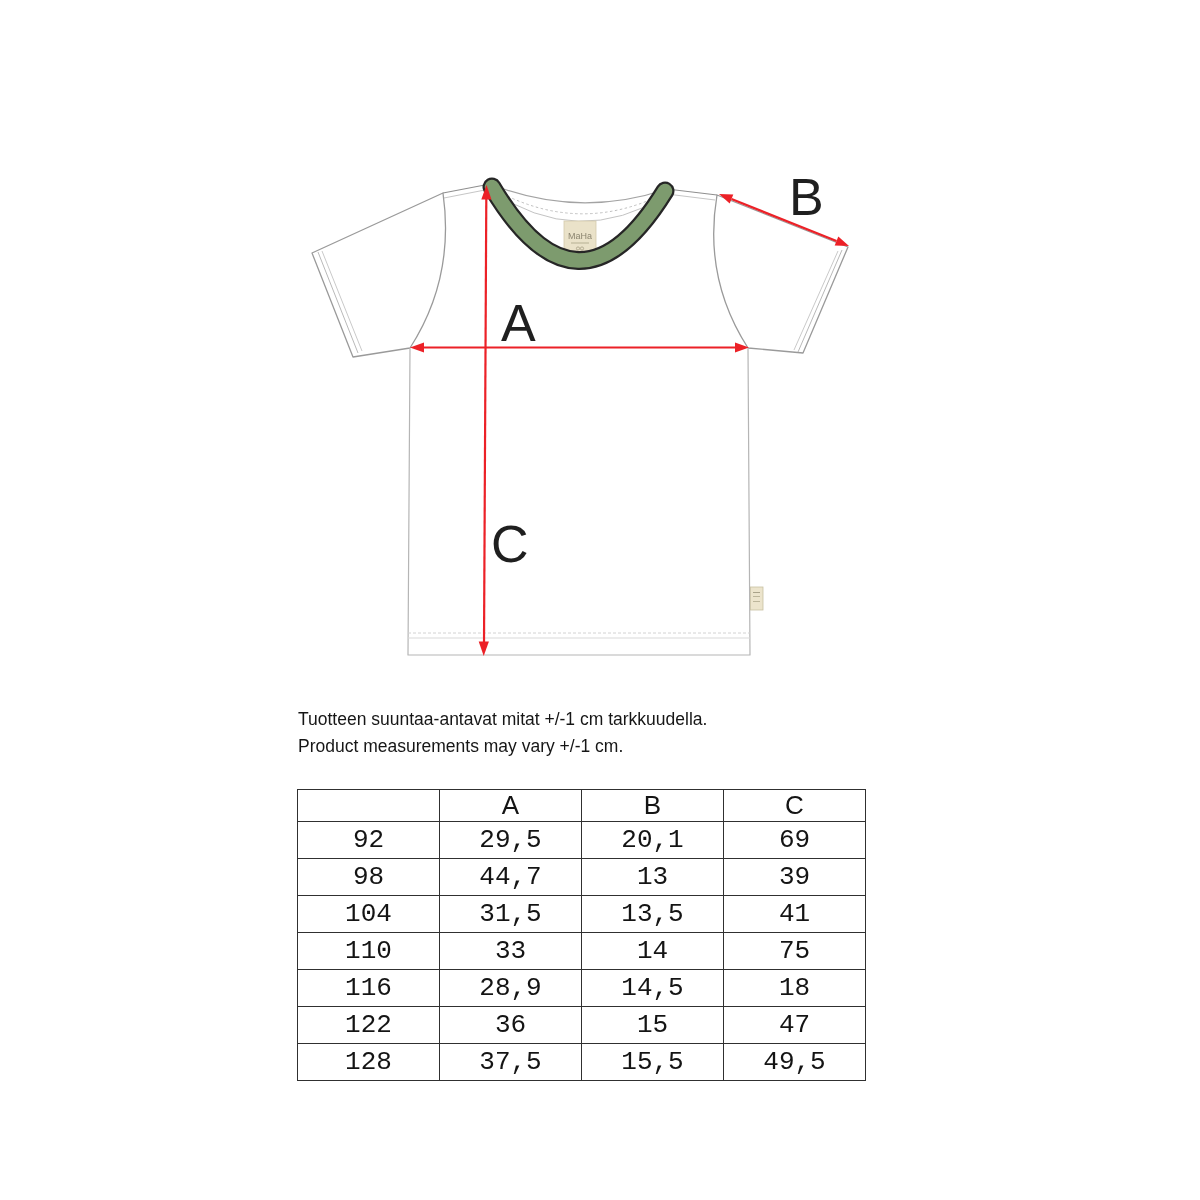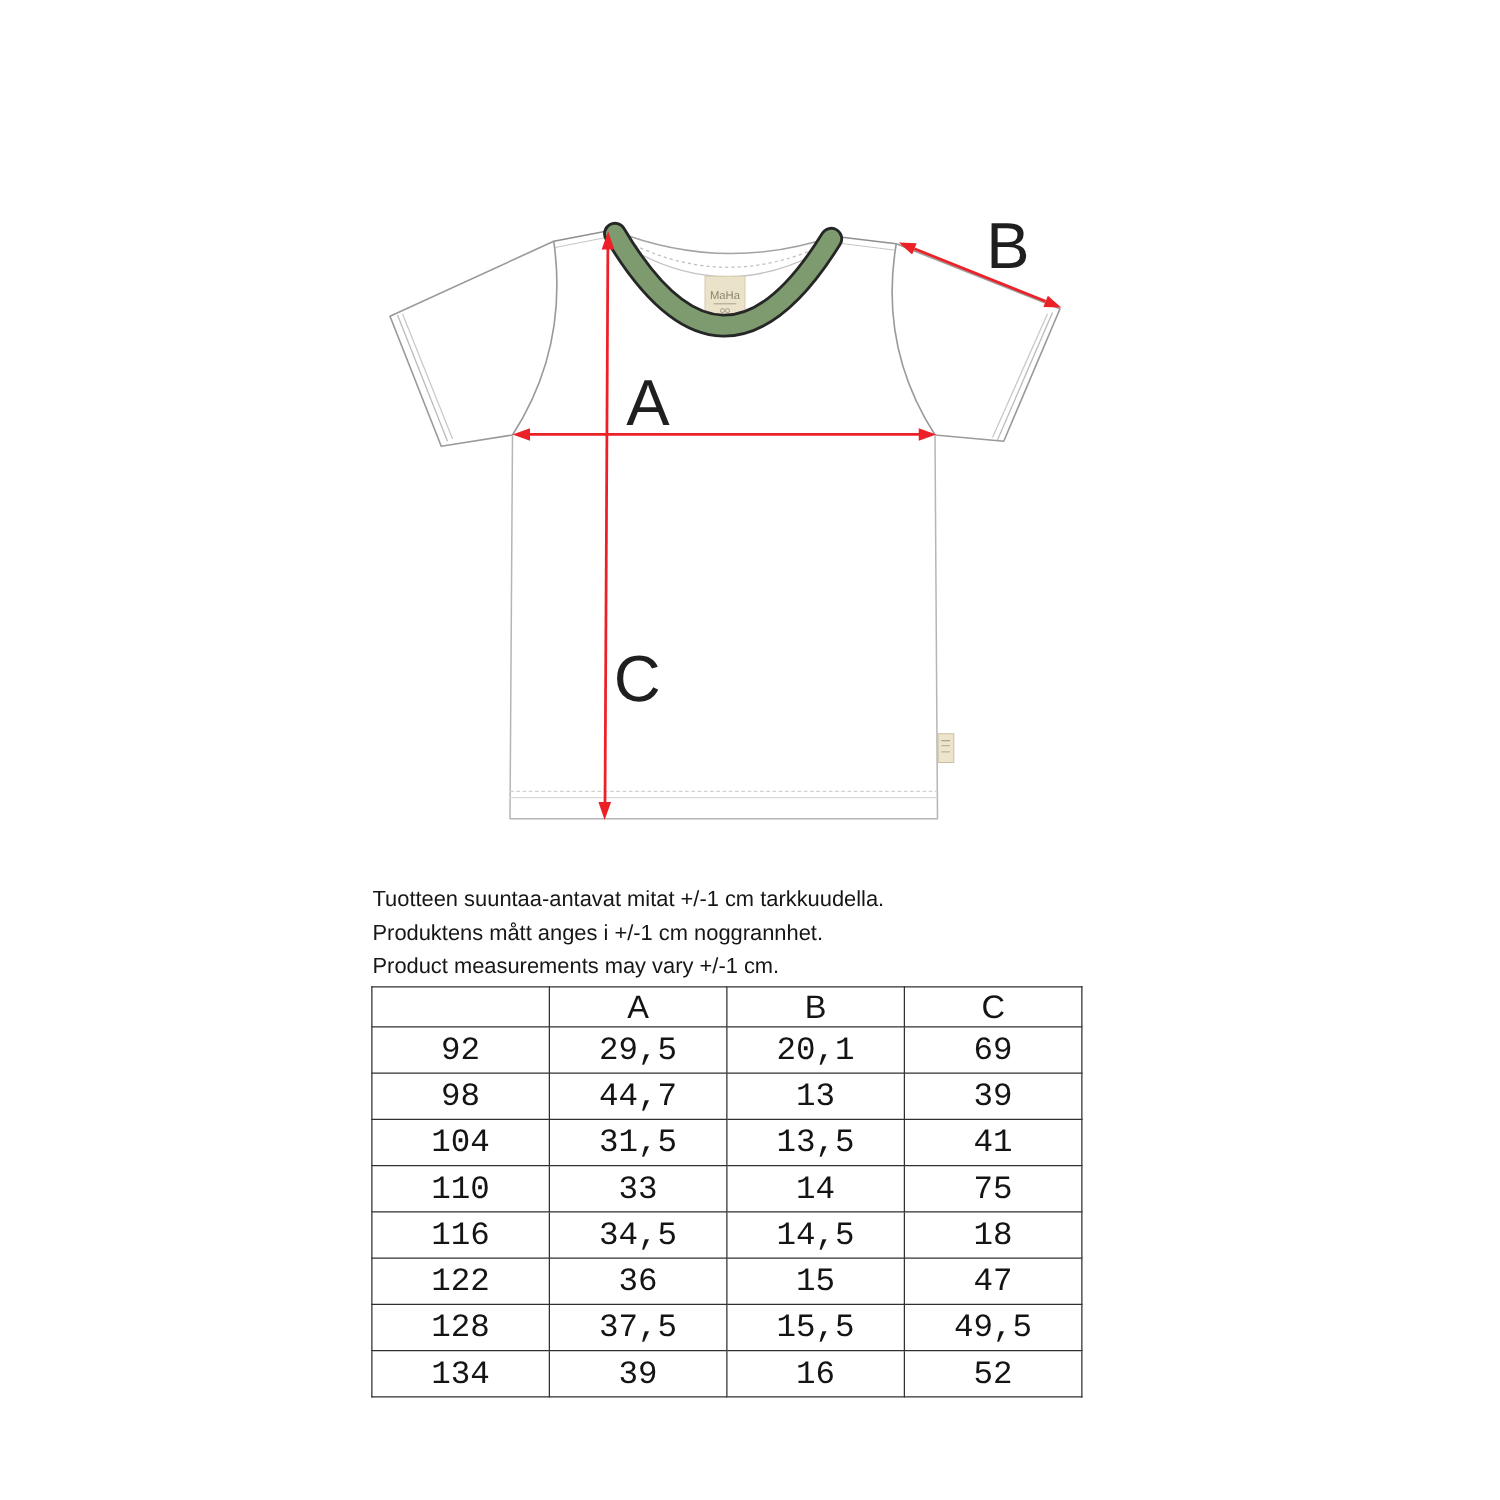--- a/index.html
+++ b/index.html
@@ -102,21 +102,20 @@
       <polygon points="483.7,656 478.7,641.5 488.9,641.5" stroke="none"></polygon>
     </g>
   </svg>
 
   <div class="measure-letter letter-a">A</div>
   <div class="measure-letter letter-b">B</div>
   <div class="measure-letter letter-c">C</div>
 
   <div class="notes">
     <div>Tuotteen suuntaa-antavat mitat +/-1 cm tarkkuudella.</div>
-    <div>Produktens mått anges i +/-1 cm noggrannhet.</div>
     <div>Product measurements may vary +/-1 cm.</div>
   </div>
 
   <table class="size-table">
     <thead>
       <tr>
         <th></th>
         <th>A</th>
         <th>B</th>
         <th>C</th>
@@ -142,38 +141,32 @@
         <td>41</td>
       </tr>
       <tr>
         <td>110</td>
         <td>33</td>
         <td>14</td>
         <td>75</td>
       </tr>
       <tr>
         <td>116</td>
-        <td>34,5</td>
+        <td>28,9</td>
         <td>14,5</td>
         <td>18</td>
       </tr>
       <tr>
         <td>122</td>
         <td>36</td>
         <td>15</td>
         <td>47</td>
       </tr>
       <tr>
         <td>128</td>
         <td>37,5</td>
         <td>15,5</td>
         <td>49,5</td>
       </tr>
-      <tr>
-        <td>134</td>
-        <td>39</td>
-        <td>16</td>
-        <td>52</td>
-      </tr>
     </tbody>
   </table>
 
 </div>
 
 </body></html>

